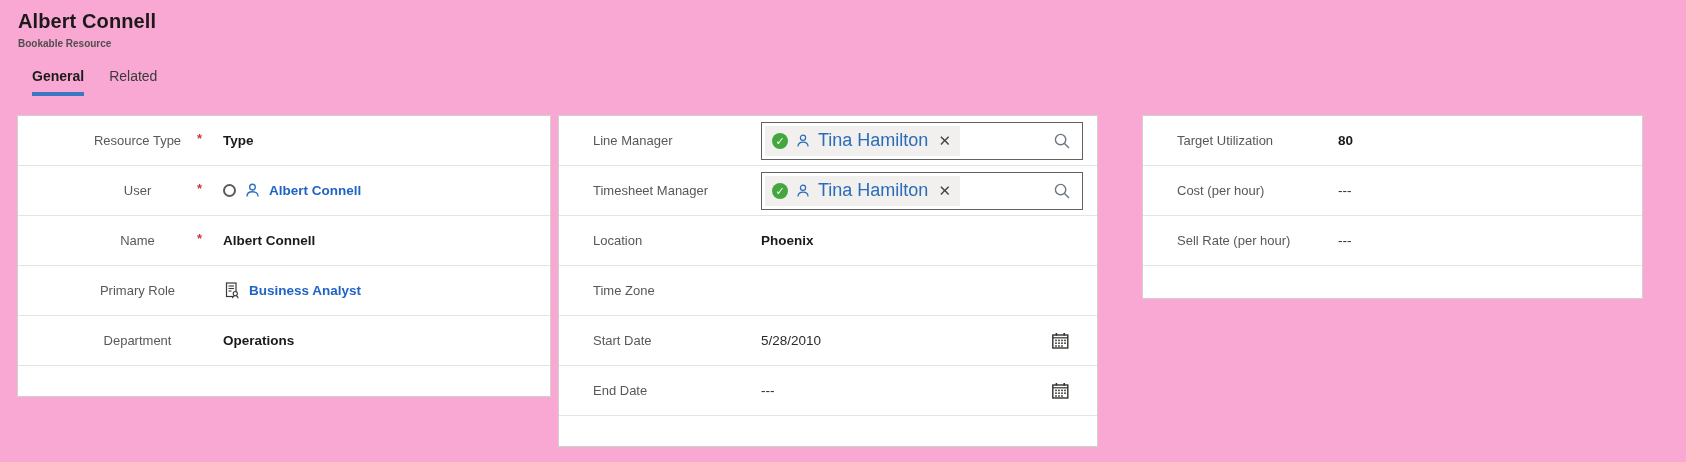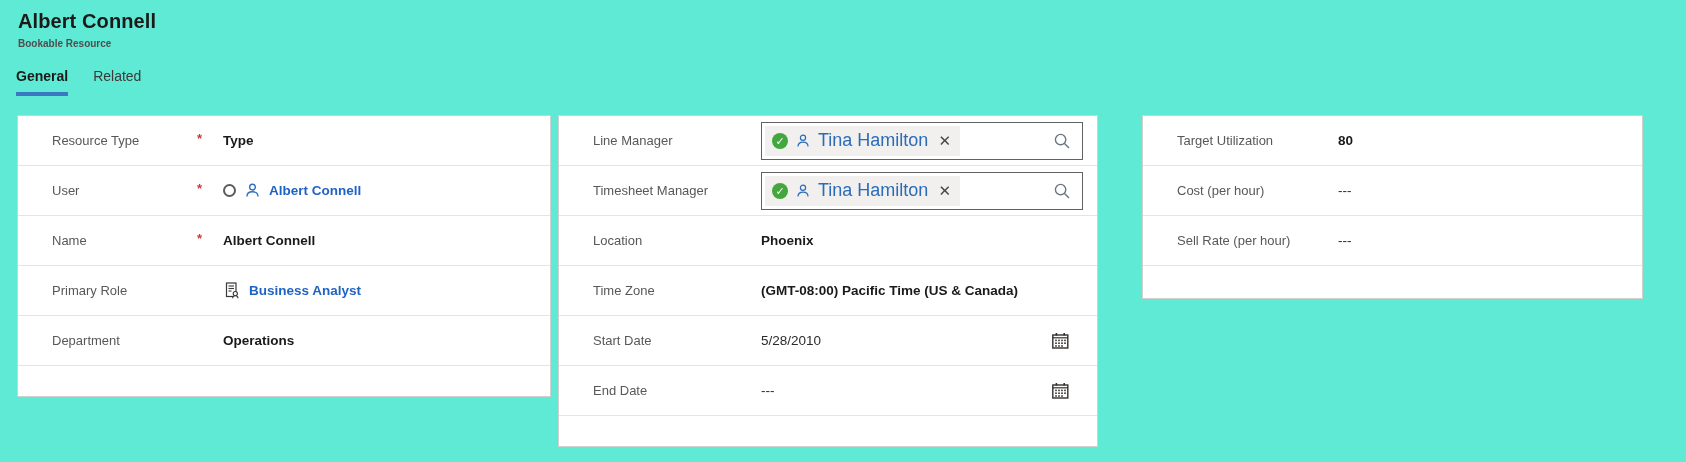--- a/index.html
+++ b/index.html
@@ -4,35 +4,35 @@
 <style>
   * { margin:0; padding:0; box-sizing:border-box; }
   html,body { background:#ffffff; }
   body {
     font-family:"Liberation Sans","DejaVu Sans",sans-serif;
     color:#1d1c1b;
     width:1686px; height:462px;
     position:relative;
     overflow:hidden;
   }
-  .canvas { position:relative; width:1686px; height:462px; background:#5eead4; }
+  .canvas { position:relative; width:1686px; height:462px; background:#f9a8d4; }
 
   
   .hdr { position:absolute; left:18px; top:10px; }
   .hdr-title { font-size:20px; font-weight:700; color:#1b1a19; letter-spacing:.1px; }
   .hdr-sub { font-size:10px; font-weight:600; color:#4f4e4d; margin-top:5px; }
 
   
-  .tabs { position:absolute; left:16px; top:68px; display:flex; gap:25px; }
+  .tabs { position:absolute; left:32px; top:68px; display:flex; gap:25px; }
   .tab { font-size:14px; color:#3b3a39; padding-bottom:8px; cursor:pointer; border-bottom:4px solid transparent; }
   .tab.active { font-weight:700; color:#1b1a19; border-bottom-color:#3a79c2; }
 
   
   .card { position:absolute; background:#fff; border:1px solid #d2d0ce; }
-  .card-left   { left:17px;   top:115px; width:534px; height:282px; }
+  .card-left   { left:17px;   top:115px; width:534px; height:282px;text-align:center; }
   .card-middle { left:558px;  top:115px; width:540px; height:332px; }
   .card-right  { left:1142px; top:115px; width:501px; height:184px; }
 
   .row { display:flex; align-items:center; height:50px; border-bottom:1px solid #e5e4e3; padding-left:34px; padding-right:14px; }
   .lbl { position:relative; flex:0 0 auto; font-size:13px; color:#595856; }
   .card-left   .lbl { width:171px; }
   .card-middle .lbl { width:168px; }
   .card-right  .lbl { width:161px; }
   .req { position:absolute; left:145px; top:-2px; color:#d13438; font-size:13px; font-weight:700; }
   .val { font-size:13.5px; color:#1b1a19; }
@@ -169,21 +169,20 @@
       </div>
     </div>
 
     <div class="row">
       <div class="lbl"><span>Location</span></div>
       <div class="val bold">Phoenix</div>
     </div>
 
     <div class="row">
       <div class="lbl"><span>Time Zone</span></div>
-      <div class="val bold">(GMT-08:00) Pacific Time (US &amp; Canada)</div>
     </div>
 
     <div class="row">
       <div class="lbl"><span>Start Date</span></div>
       <div class="date-val">
         <span class="val dim">5/28/2010</span>
         <span class="cal">
           <svg width="19" height="18" viewBox="0 0 19 18">
               <rect x="1.8" y="3" width="15" height="13" fill="none" stroke="#33312e" stroke-width="1.4"></rect>
               <line x1="1.8" y1="5.8" x2="16.8" y2="5.8" stroke="#33312e" stroke-width="1.2"></line>

